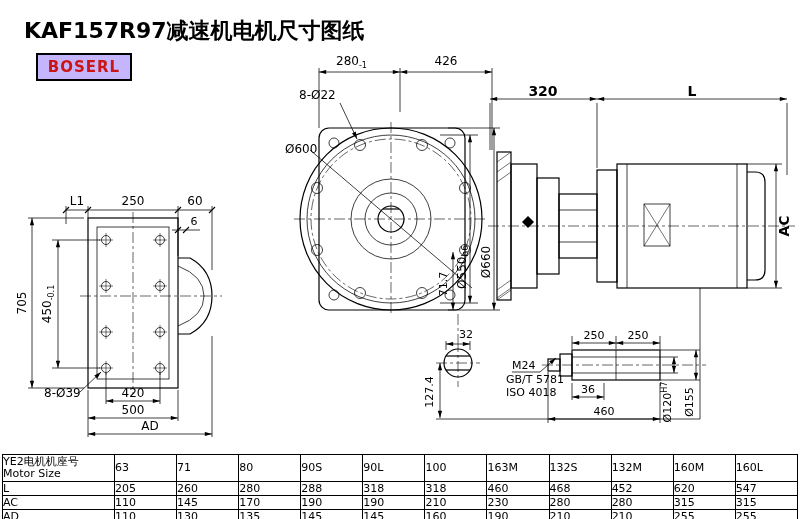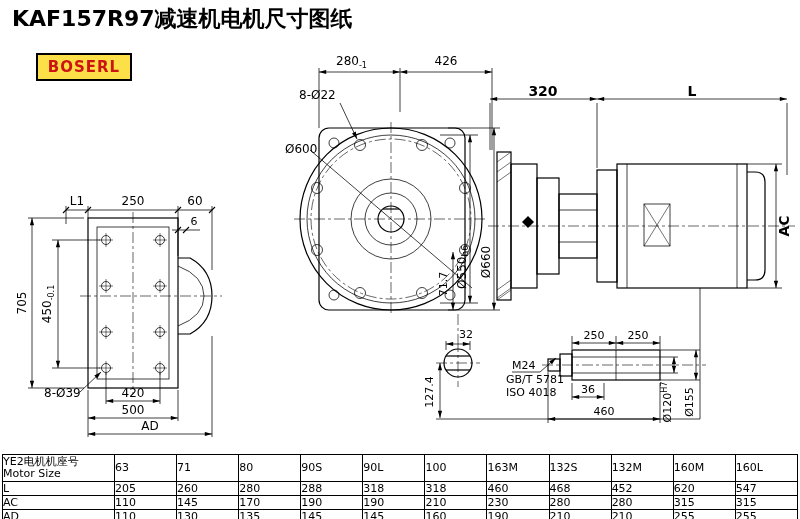--- a/index.html
+++ b/index.html
@@ -1,24 +1,24 @@
 <!DOCTYPE html>
 <html><head>
 <meta charset="utf-8">
 <title>KAF157R97</title>
 <style>
   html,body { margin:0; padding:0; background:#fff; }
   body { width:800px; height:519px; overflow:hidden; position:relative;
          font-family:"DejaVu Sans","Liberation Sans",sans-serif; }
   .canvas { position:relative; width:800px; height:519px; background:#fff; }
-  .page-title { position:absolute; top:0px; left:8px; margin:4px; font-size:22px;
+  .page-title { position:absolute; top:0px; left:8px; margin:16px; font-size:22px;
                 font-weight:bold; color:#000; white-space:nowrap; }
   .brand-box { position:absolute; top:53px; left:36px; width:92px; height:24px;
                border:2px solid #000; display:flex; align-items:center; justify-content:center;
-               background:#fde047; }
+               background:#c4b5fd; }
   .brand-box span { color:#cc1414; font-weight:bold; font-size:15px; letter-spacing:1px; }
   svg.drawing { position:absolute; top:0; left:0; }
 
   
   .ol  { stroke:#000; stroke-width:1.2; fill:none; }
   .tl  { stroke:#000; stroke-width:0.75; fill:none; }
   .cl  { stroke:#000; stroke-width:0.6; fill:none; stroke-dasharray:11 3 3 3; }
   .hl  { stroke:#000; stroke-width:0.55; fill:none; }
   .tk  { stroke:#000; stroke-width:1.1; fill:none; }
   .dml { stroke:#000; stroke-width:0.75; fill:none; marker-start:url(#arr); marker-end:url(#arr); }

